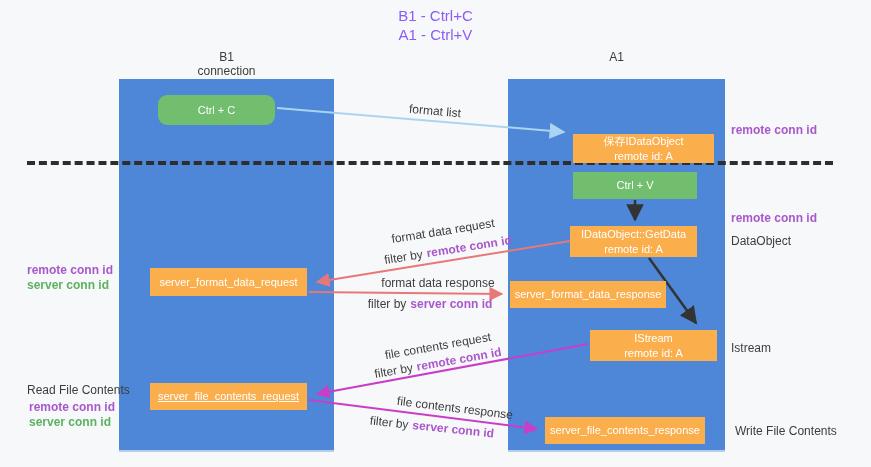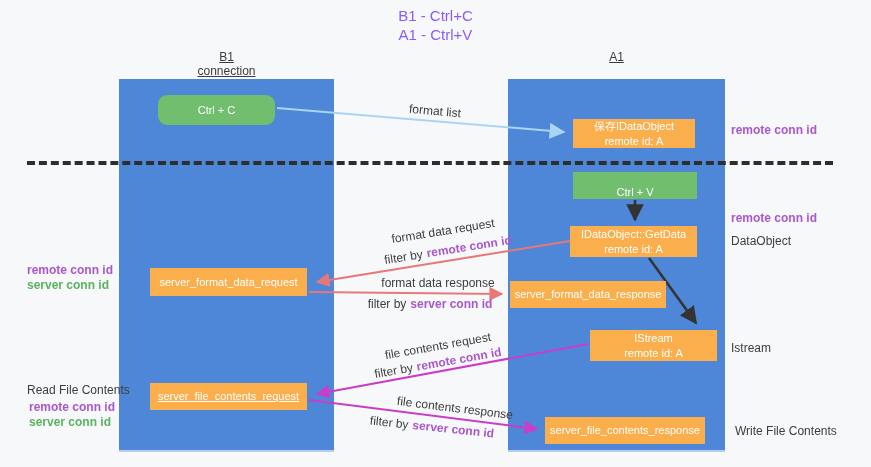--- a/index.html
+++ b/index.html
@@ -5,21 +5,21 @@
   * { margin:0; padding:0; box-sizing:border-box; }
   body { background:#e8e8e8; }
   .stage {
     position:relative; width:871px; height:467px;
     background:#f7f8f9; overflow:hidden;
     font-family:"Liberation Sans", sans-serif;
   }
   .title-block { position:absolute; top:7px; left:0; width:100%; text-align:center;
     font-size:15px; color:#8b5cf6; line-height:1.25; }
   .col { position:absolute; background:#4E86D8; border-bottom:2px solid #b9cdeb; }
-  .col-header { position:absolute; text-align:center; font-size:12px; color:#3d3d3d; line-height:1.2;text-decoration:underline; }
+  .col-header { position:absolute; text-align:center; font-size:12px; color:#3d3d3d; line-height:1.2; }
   .node { position:absolute; display:flex; flex-direction:column; align-items:center;
     justify-content:center; text-align:center; color:#ffffff; font-size:11px; line-height:1.3; }
   .orange { background:#FAAE4C; }
   .green  { background:#70BE6E; }
   .dash-line { position:absolute; border-top:4px dashed #2e2e2e; }
   .lbl { position:absolute; font-size:12px; color:#3d3d3d; white-space:nowrap; }
   .bold-purple { color:#A958CC; font-weight:bold; }
   .bold-green  { color:#5CB260; font-weight:bold; }
   .flow-label { position:absolute; font-size:12px; color:#3d3d3d; white-space:nowrap;
     transform:translate(-50%,-50%) rotate(var(--r,0deg)); }
@@ -70,26 +70,26 @@
     <line x1="570" y1="241" x2="317" y2="282" stroke="#E87878" stroke-width="2" marker-end="url(#m-red)"></line>
     <line x1="309" y1="292" x2="502" y2="294" stroke="#E87878" stroke-width="2" marker-end="url(#m-red)"></line>
     <line x1="588" y1="344" x2="317" y2="394" stroke="#C93EC9" stroke-width="2" marker-end="url(#m-magenta)"></line>
     <line x1="309" y1="400" x2="537" y2="429" stroke="#C93EC9" stroke-width="2" marker-end="url(#m-magenta)"></line>
   </svg>
 
   <div class="node green" style="left:158px; top:95px; width:117px; height:30px;border-radius:9px;">
     <span>Ctrl + C</span>
   </div>
 
-  <div class="node orange" style="left:573px; top:119px; width:122px; height:29px;">
+  <div class="node orange" style="left:573px; top:134px; width:141px; height:29px;">
     <span>保存IDataObject</span>
     <span>remote id: A</span>
   </div>
 
-  <div class="node green" style="left:573px; top:172px; width:124px; height:27px;justify-content:flex-end;">
+  <div class="node green" style="left:573px; top:172px; width:124px; height:27px;">
     <span>Ctrl + V</span>
   </div>
 
   <div class="node orange" style="left:570px; top:226px; width:127px; height:31px;">
     <span>IDataObject::GetData</span>
     <span>remote id: A</span>
   </div>
 
   <div class="node orange" style="left:150px; top:268px; width:157px; height:28px;">
     <span>server_format_data_request</span>

